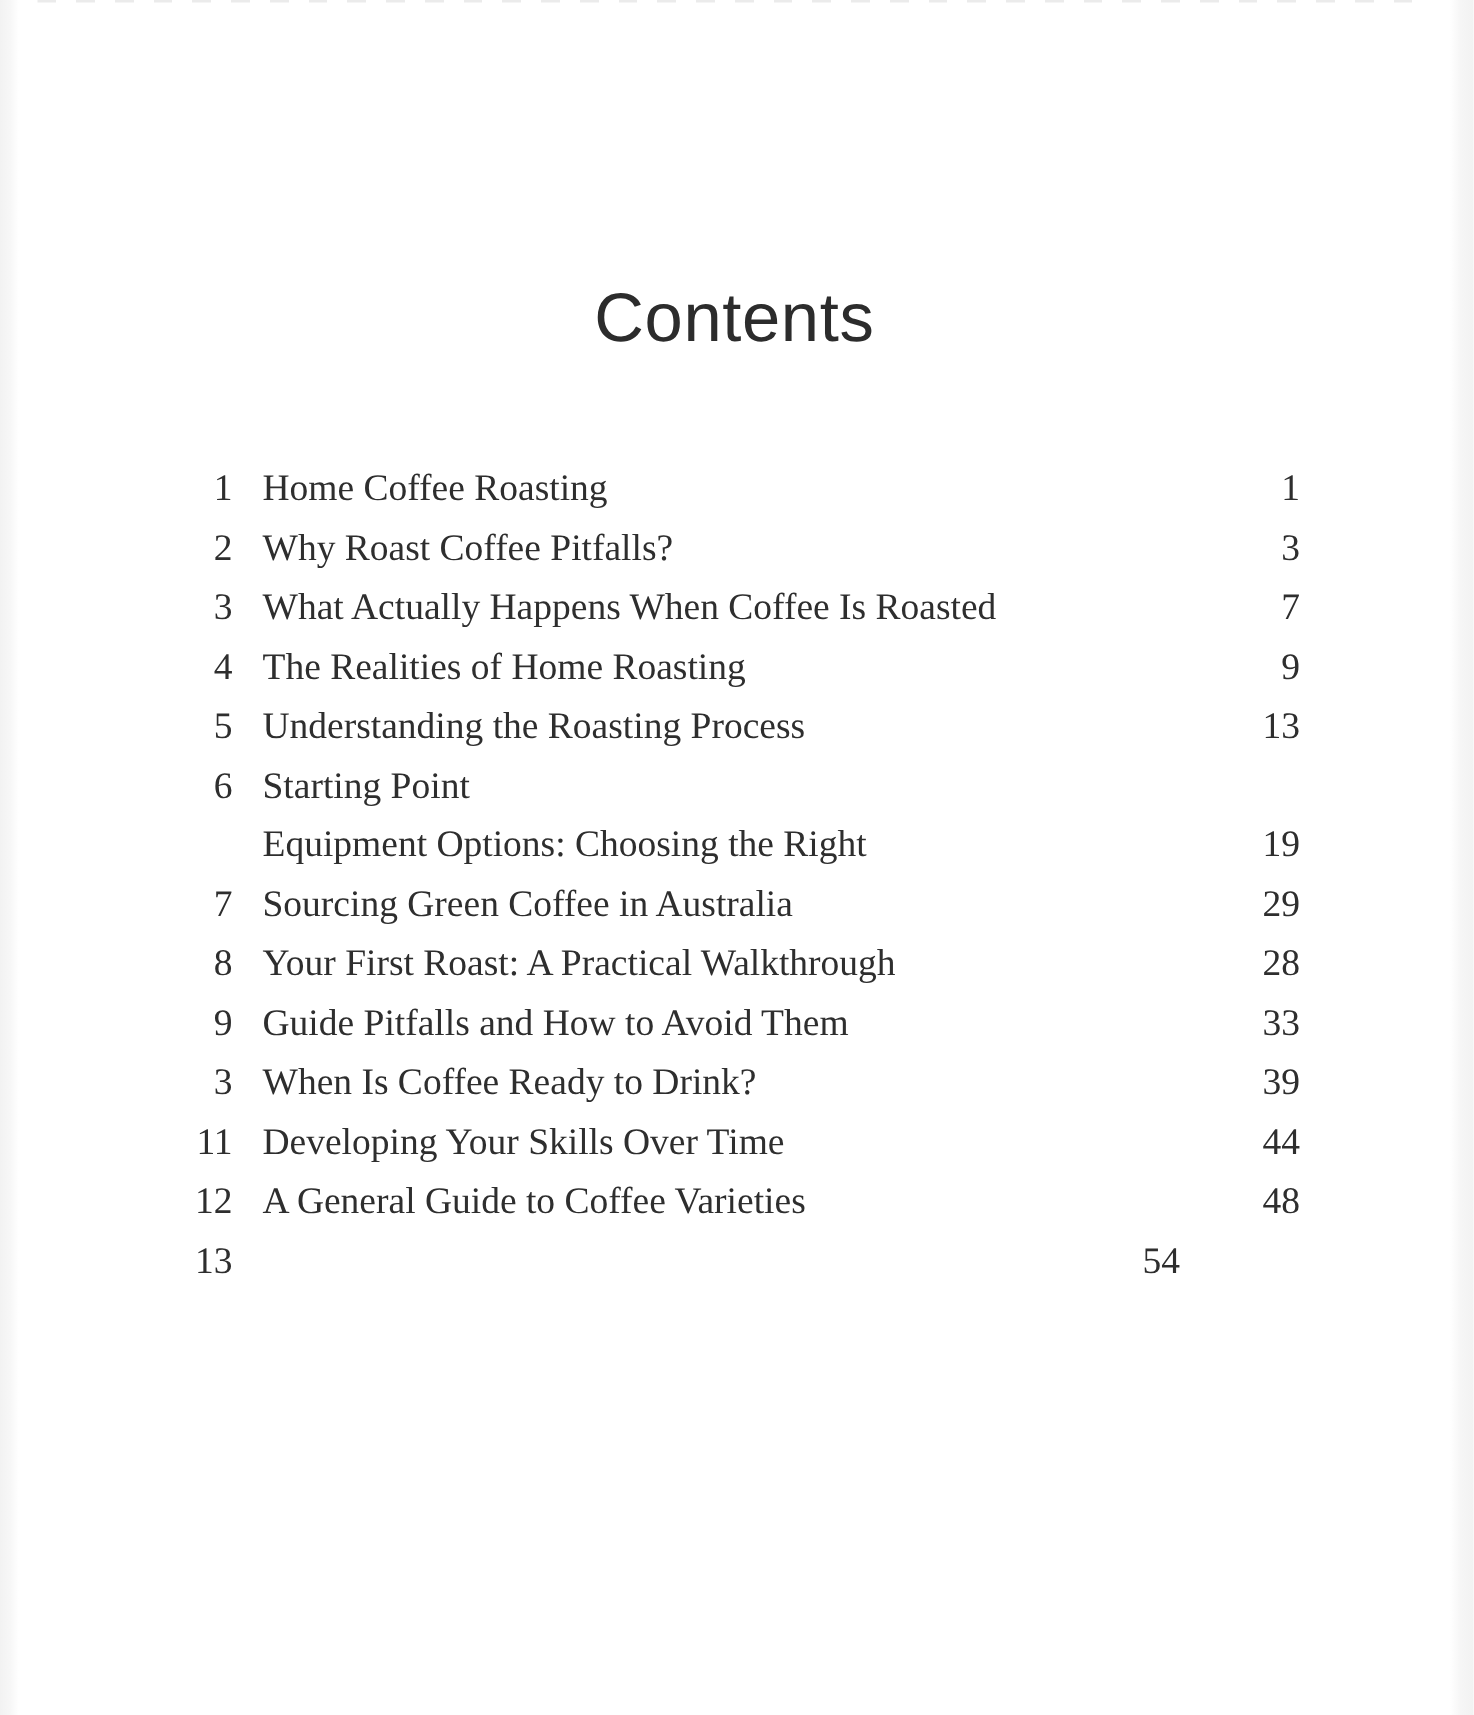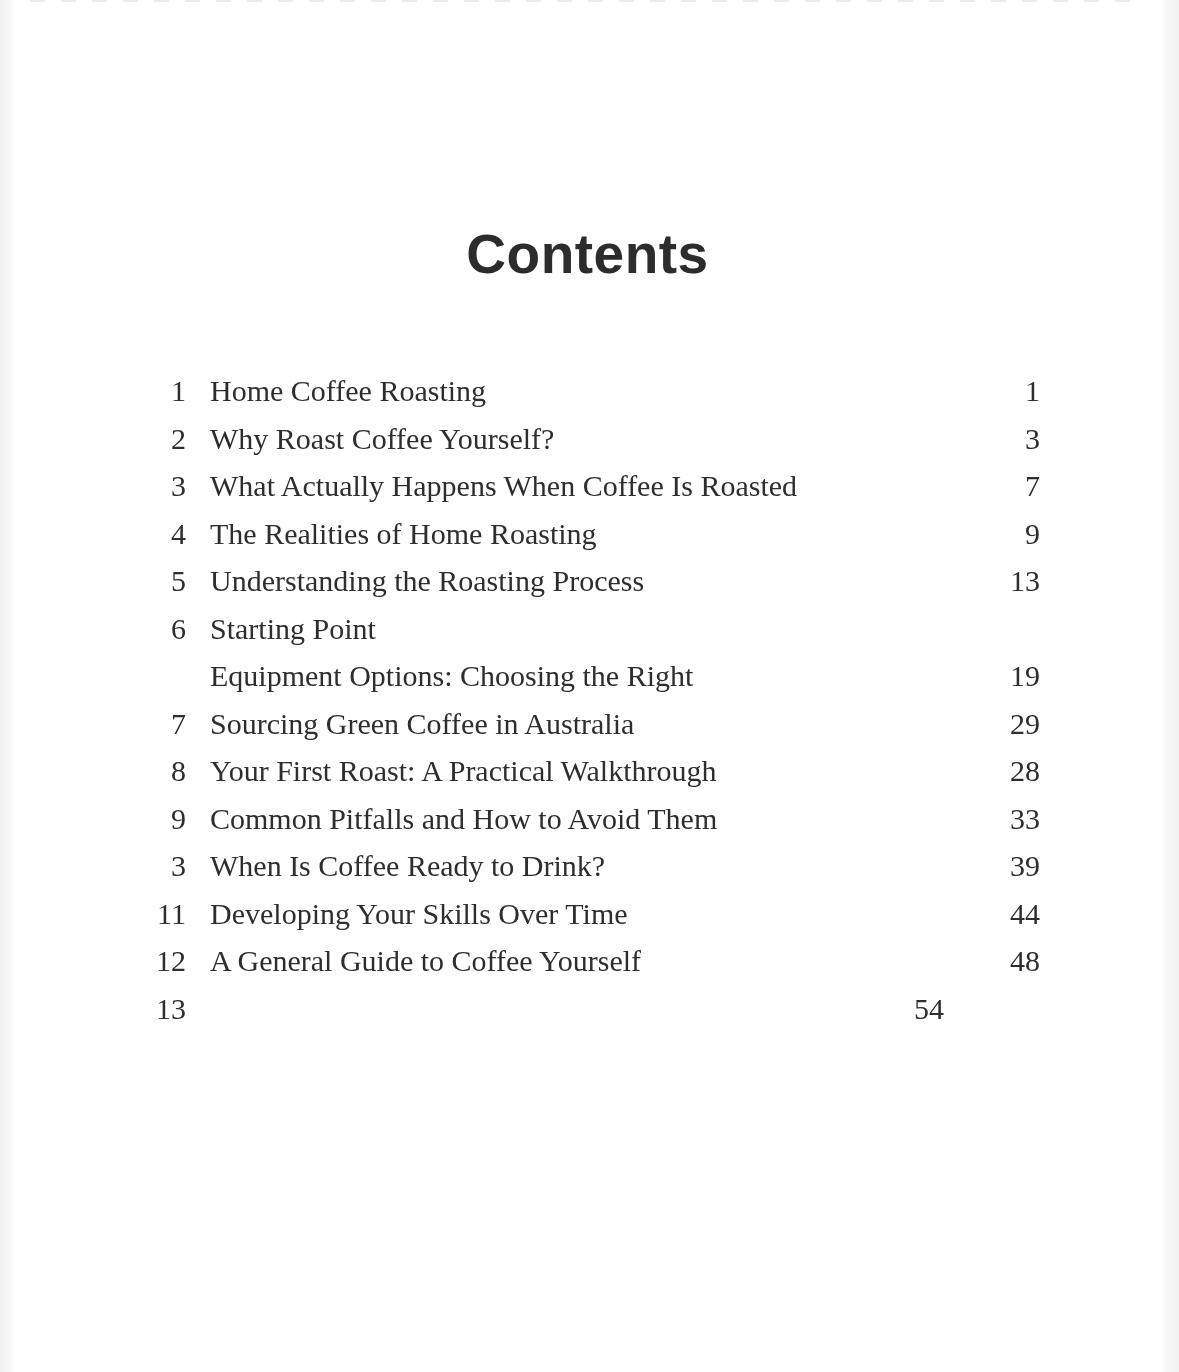--- a/index.html
+++ b/index.html
@@ -29,21 +29,21 @@
     background:repeating-linear-gradient(to right,var(--dash) 0 15px,transparent 15px 31px);
   }
   .page{
     position:absolute;left:15px;right:19px;top:0;bottom:0;
     background:var(--page-bg);
   }
   .contents-title{
     position:absolute;top:222px;left:0;right:0;
     text-align:center;
     font-family:"Liberation Sans", sans-serif;
-    font-weight:700;
+    font-weight:400;
     font-size:55px;
     letter-spacing:0.5px;
     color:var(--title-color);
   }
   .toc{
     position:absolute;left:125px;top:367px;width:900px;
     font-size:30px;
     color:var(--text-color);
   }
   .toc-row{
@@ -81,21 +81,21 @@
     <span class="num">1</span>
     <span class="title">
           <span class="line">Home Coffee Roasting</span>
         </span>
     <span class="pageno">1</span>
   </div>
 
   <div class="toc-row">
     <span class="num">2</span>
     <span class="title">
-          <span class="line">Why Roast Coffee Yourself?</span>
+          <span class="line">Why Roast Coffee Pitfalls?</span>
         </span>
     <span class="pageno">3</span>
   </div>
 
   <div class="toc-row">
     <span class="num">3</span>
     <span class="title">
           <span class="line">What Actually Happens When Coffee Is Roasted</span>
         </span>
     <span class="pageno">7</span>
@@ -138,21 +138,21 @@
     <span class="num">8</span>
     <span class="title">
           <span class="line">Your First Roast: A Practical Walkthrough</span>
         </span>
     <span class="pageno">28</span>
   </div>
 
   <div class="toc-row">
     <span class="num">9</span>
     <span class="title">
-          <span class="line">Common Pitfalls and How to Avoid Them</span>
+          <span class="line">Guide Pitfalls and How to Avoid Them</span>
         </span>
     <span class="pageno">33</span>
   </div>
 
   <div class="toc-row">
     <span class="num">3</span>
     <span class="title">
           <span class="line">When Is Coffee Ready to Drink?</span>
         </span>
     <span class="pageno">39</span>
@@ -162,21 +162,21 @@
     <span class="num">11</span>
     <span class="title">
           <span class="line">Developing Your Skills Over Time</span>
         </span>
     <span class="pageno">44</span>
   </div>
 
   <div class="toc-row">
     <span class="num">12</span>
     <span class="title">
-          <span class="line">A General Guide to Coffee Yourself</span>
+          <span class="line">A General Guide to Coffee Varieties</span>
         </span>
     <span class="pageno">48</span>
   </div>
 
   <div class="toc-row">
     <span class="num">13</span>
     <span class="pageno">54</span>
   </div>
 </div>
 </div>

